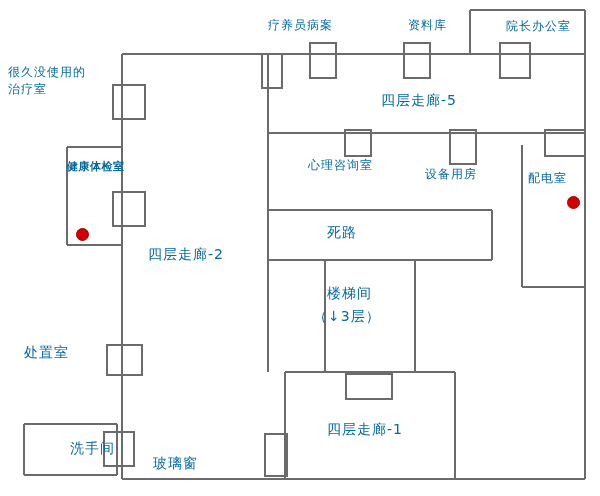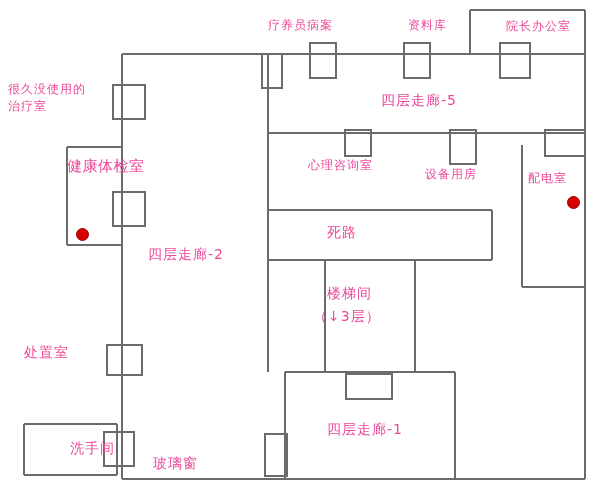--- a/index.html
+++ b/index.html
@@ -23,27 +23,27 @@
     position: absolute;
     left: 0;
     top: 0;
     width: 600px;
     height: 496px;
     display: block;
   }
   .label {
     position: absolute;
     font-family: "DejaVu Sans", "Liberation Sans", sans-serif;
-    color: #ec4899;
+    color: #0369a1;
     font-size: 13px;
     line-height: 17px;
     white-space: pre;
     letter-spacing: 1px;
   }
-  .label.small { font-size: 15px; letter-spacing: 0.5px; }
+  .label.small { font-size: 11px; letter-spacing: 0.5px; font-weight: bold; }
   .label.med   { font-size: 12px; }
   .label.big   { font-size: 14px; }
   .marker-dot {
     position: absolute;
     width: 11px;
     height: 11px;
     border-radius: 50%;
     background: #d40000;
     border: 1px solid #a00000;
   }
@@ -93,21 +93,21 @@
         <rect x="345" y="130" width="26" height="26" fill="#ffffff" fill-opacity="0.0" stroke="#6b6b6b" stroke-width="1.5" shape-rendering="crispEdges"></rect>
         <rect x="450" y="130" width="26" height="34" fill="#ffffff" fill-opacity="0.0" stroke="#6b6b6b" stroke-width="1.5" shape-rendering="crispEdges"></rect>
         <rect x="545" y="130" width="40" height="26" fill="#ffffff" fill-opacity="0.0" stroke="#6b6b6b" stroke-width="1.5" shape-rendering="crispEdges"></rect>
         <rect x="346" y="374" width="46" height="25" fill="#ffffff" fill-opacity="0.0" stroke="#6b6b6b" stroke-width="1.5" shape-rendering="crispEdges"></rect>
         <rect x="265" y="434" width="22" height="42" fill="#ffffff" fill-opacity="0.0" stroke="#6b6b6b" stroke-width="1.5" shape-rendering="crispEdges"></rect>
         <rect x="265" y="434" width="22" height="42" fill="#ffffff" fill-opacity="0.0" stroke="#6b6b6b" stroke-width="1.5" shape-rendering="crispEdges"></rect>
       </g>
   </svg>
 
   <div id="labels-layer">
-      <div class="label med" style="left: 8px; top: 64px; margin-top: 17px;">很久没使用的
+      <div class="label med" style="left: 8px; top: 64px;">很久没使用的
 治疗室</div>
       <div class="label small" style="left: 67px; top: 158px;">健康体检室</div>
       <div class="label big" style="left: 24px; top: 344px;">处置室</div>
       <div class="label big" style="left: 38px; top: 440px; margin-left: 32px;">洗手间</div>
       <div class="label big" style="left: 148px; top: 246px;">四层走廊-2</div>
       <div class="label big" style="left: 153px; top: 455px;">玻璃窗</div>
       <div class="label med" style="left: 268px; top: 17px;">疗养员病案</div>
       <div class="label med" style="left: 408px; top: 17px;">资料库</div>
       <div class="label med" style="left: 478px; top: 18px; margin-left: 28px;">院长办公室</div>
       <div class="label big" style="left: 381px; top: 92px;">四层走廊-5</div>

